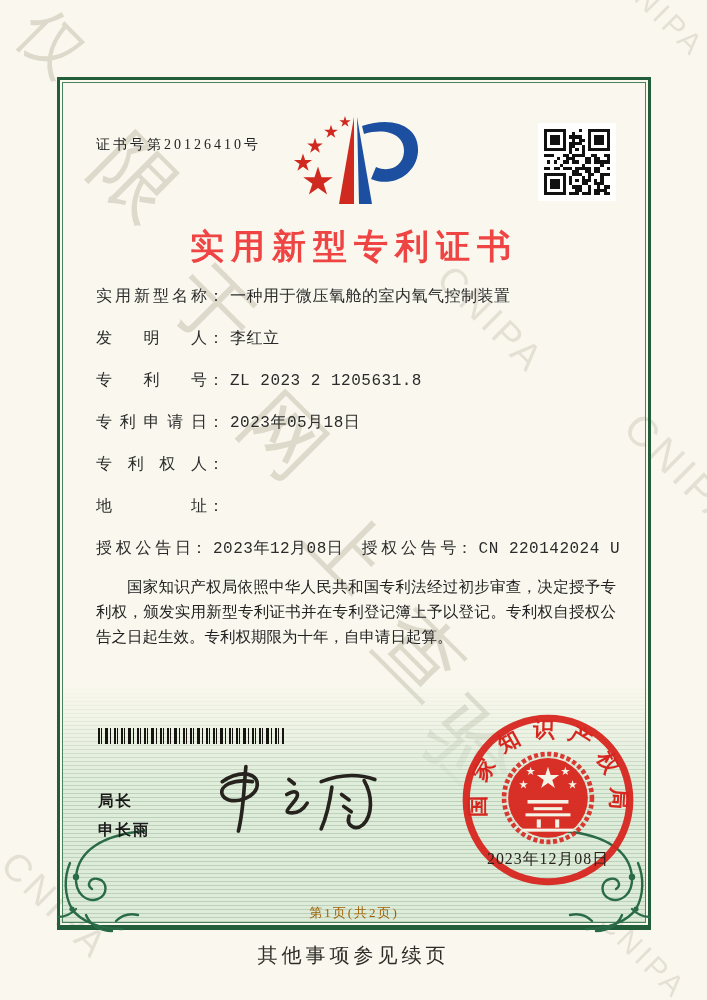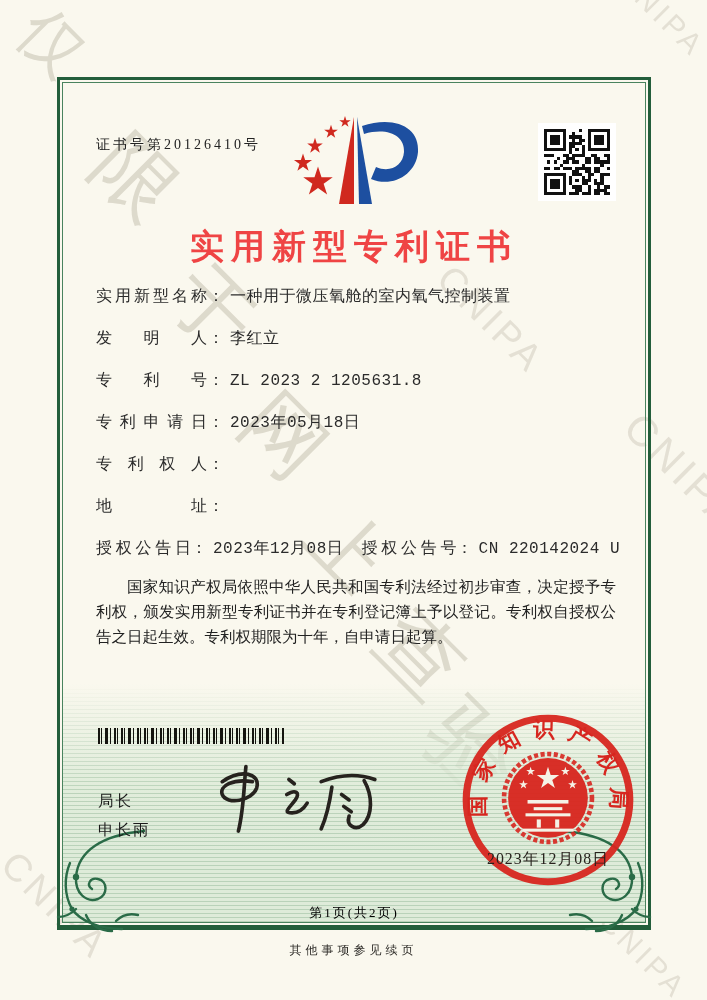--- a/index.html
+++ b/index.html
@@ -45,27 +45,27 @@
   .barcode{position:absolute;left:38px;top:648px;width:187px;height:16px;z-index:2;
     background:repeating-linear-gradient(90deg,
       #15140f 0 2px, transparent 2px 3px,
       #15140f 3px 4px, transparent 4px 7px,
       #15140f 7px 10px, transparent 10px 12px,
       #15140f 12px 13px, transparent 13px 16px,
       #15140f 16px 18px, transparent 18px 19px,
       #15140f 19px 20px, transparent 20px 23px);}
   .signer{position:absolute;left:38px;top:706px;z-index:2;
     font-family:"Liberation Sans","DejaVu Sans",sans-serif;
-    font-size:15.5px;line-height:29px;letter-spacing:2px;color:#1a1a1a;}
+    font-size:15.5px;line-height:29px;letter-spacing:2px;color:#1a1a1a;font-weight:bold;}
   .signature{position:absolute;left:130px;top:678px;width:215px;height:86px;z-index:2;}
   .seal{position:absolute;left:396px;top:628px;width:184px;height:184px;z-index:3;}
   .page-info{position:absolute;left:0;right:0;top:824px;z-index:2;text-align:center;
-    font-size:13px;letter-spacing:2px;color:#000000;}
+    font-size:13px;letter-spacing:2px;color:#a16207;}
   .footer-note{position:absolute;left:0;right:0;top:942px;z-index:2;text-align:center;
-    font-size:12px;letter-spacing:4px;color:#2e2c28;}
+    font-size:20px;letter-spacing:4px;color:#2e2c28;}
 </style>
 </head>
 <body>
 
 <div class="wm-layer">
     <span class="wm" style="left: 20px; top: 0px; font-size: 64px; color: rgba(141, 132, 110, 0.26);">仅</span>
     <span class="wm" style="left: 95px; top: 125px; font-size: 80px; color: rgba(141, 132, 110, 0.26);">限</span>
     <span class="wm" style="left: 172px; top: 255px; font-size: 80px; color: rgba(141, 132, 110, 0.26);">于</span>
     <span class="wm" style="left: 243px; top: 383px; font-size: 80px; color: rgba(141, 132, 110, 0.26);">网</span>
     <span class="wm" style="left: 308px; top: 498px; font-size: 78px; color: rgba(141, 132, 110, 0.26);">上</span>

